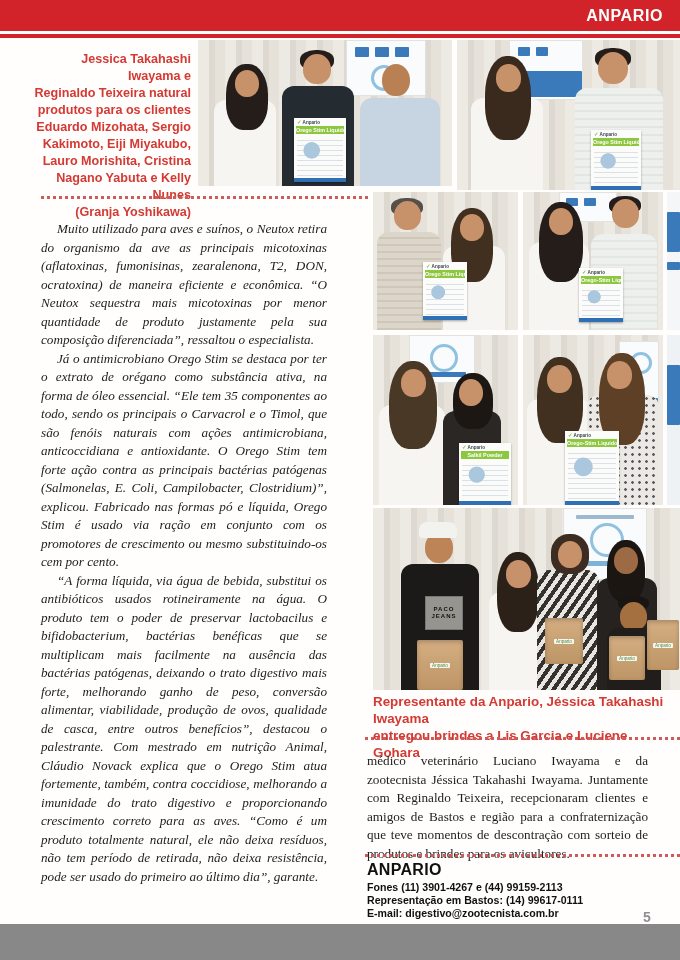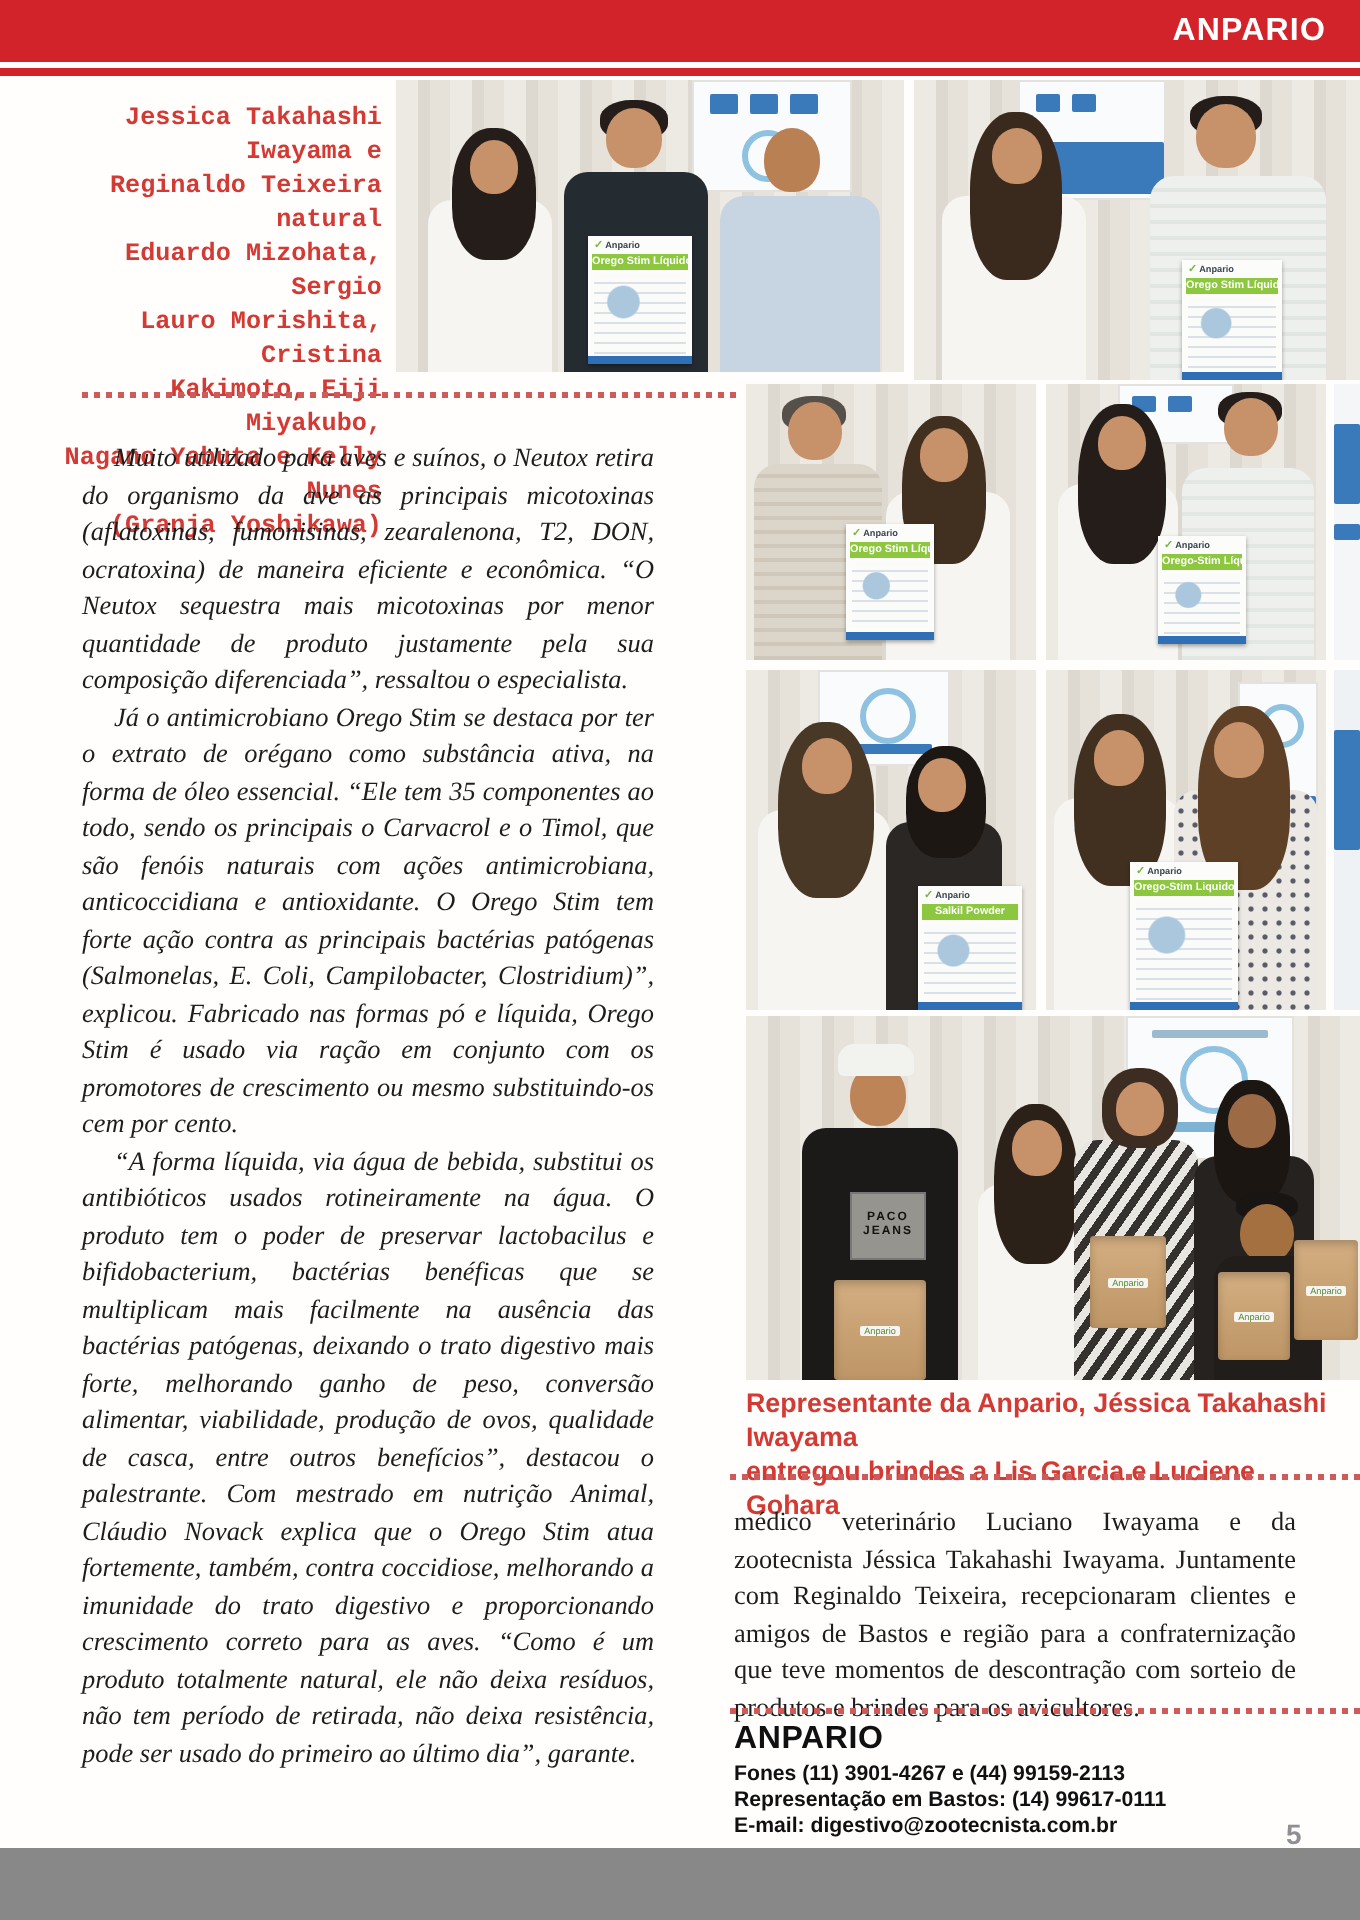--- a/index.html
+++ b/index.html
@@ -15,21 +15,21 @@
         font-family:"Liberation Sans",sans-serif;margin:0 auto;}
   .abs{position:absolute;}
 
   
   .topbar{left:0;top:0;width:680px;height:31px;background:var(--red);}
   .brand{right:17px;top:7px;color:#fff;font-weight:bold;font-size:16px;letter-spacing:.6px;}
   .thinbar{left:0;top:34px;width:680px;height:4px;background:var(--red);}
 
   
   .cap-left{left:28px;top:51px;width:163px;text-align:right;color:var(--redtext);
-            font-weight:bold;font-size:12.6px;line-height:17px;font-family:Liberation Mono, monospace;}
+            font-weight:bold;font-size:12.6px;line-height:17px;}
   .photo-cap{left:373px;top:693px;width:304px;color:var(--redtext);font-weight:bold;
              font-size:13.4px;line-height:17px;}
 
   .dotted{height:0;border-top:3px dotted var(--dot);}
 
   
   .col{font-family:"Liberation Serif",serif;font-size:13.2px;line-height:18.5px;
        color:var(--ink);text-align:justify;}
   .col p{margin:0;}
   .col p.ind{text-indent:16px;font-style:italic;}
@@ -82,23 +82,24 @@
 
 <div class="page">
 
   <div class="abs topbar"></div>
   <div class="abs brand">ANPARIO</div>
   <div class="abs thinbar"></div>
 
   <div class="abs cap-left">
     <div>Jessica Takahashi Iwayama e</div>
     <div>Reginaldo Teixeira natural</div>
+    <div>produtos para os clientes</div>
     <div>Eduardo Mizohata, Sergio</div>
+    <div>Kakimoto, Eiji Miyakubo,</div>
     <div>Lauro Morishita, Cristina</div>
-    <div>Kakimoto, Eiji Miyakubo,</div>
     <div>Nagano Yabuta e Kelly Nunes</div>
     <div>(Granja Yoshikawa)</div>
   </div>
 
   <div class="abs photo" style="left:198px;top:40px;width:254px;height:146px;">
     <div class="poster" style="left:148px;top:0;width:78px;height:54px;">
       <div class="pblue" style="left:8px;top:6px;width:14px;height:10px;"></div>
       <div class="pblue" style="left:28px;top:6px;width:14px;height:10px;"></div>
       <div class="pblue" style="left:48px;top:6px;width:14px;height:10px;"></div>
       <div class="pcircle" style="left:24px;top:24px;width:20px;height:20px;"></div>

